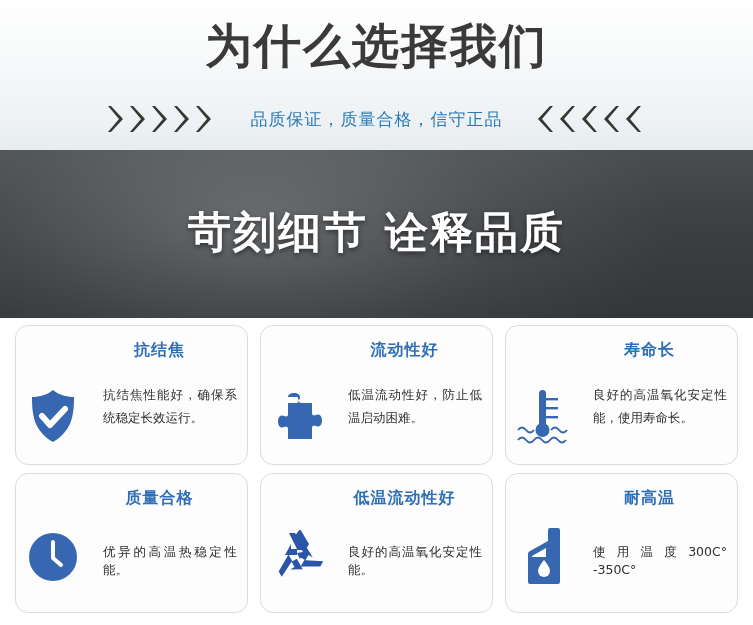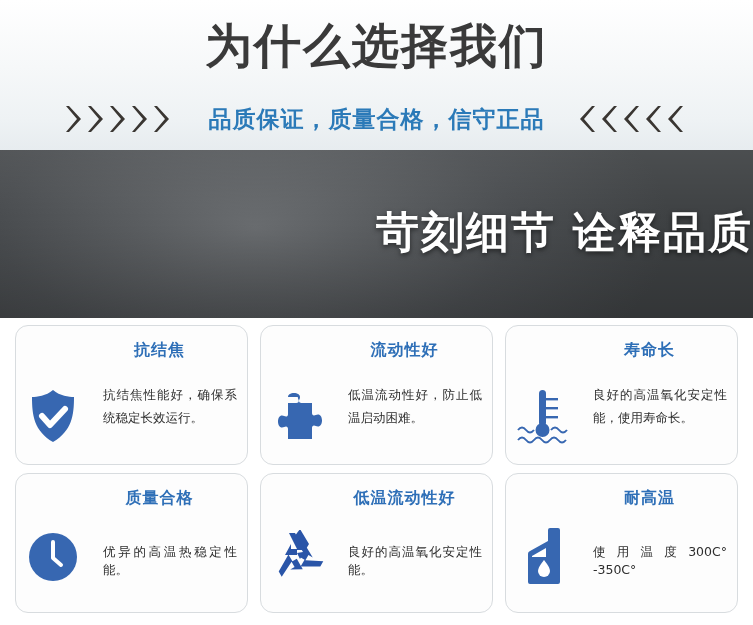--- a/index.html
+++ b/index.html
@@ -29,40 +29,40 @@
     position:absolute;left:0;top:96px;width:753px;height:46px;
     display:flex;align-items:center;justify-content:center;
   }
   .chev-group{display:flex;align-items:center;}
   .chev{
     width:17px;height:30px;margin-right:5px;
     position:relative;
   }
   .chev svg{display:block;}
   .header-sub{
-    font-size:23px;font-weight:700;letter-spacing:1px;
+    font-size:17px;font-weight:400;letter-spacing:1px;
     color:#2b7ab8;
     margin:0 34px;
     white-space:nowrap;
     font-family:"DejaVu Sans","Liberation Sans",sans-serif;
   }
 
   
   .banner{
     position:absolute;left:0;top:150px;width:753px;height:168px;
     background:
       radial-gradient(ellipse 55% 120% at 34% 46%, #6a6d70 0%, #5a5d60 30%, #4a4d50 62%, #3e4143 100%);
     overflow:hidden;
   }
   .banner:before{
     content:"";position:absolute;left:0;top:0;width:100%;height:100%;
     background:linear-gradient(180deg,rgba(255,255,255,.07) 0%,rgba(255,255,255,0) 40%,rgba(0,0,0,.18) 100%);
   }
   .banner-text{
-    position:absolute;left:0;top:52px;width:753px;text-align:right;
+    position:absolute;left:0;top:52px;width:753px;text-align:center;
     font-size:43px;line-height:60px;font-weight:700;letter-spacing:2px;
     color:#ffffff;
     text-shadow:0 2px 5px rgba(0,0,0,.55);
     font-family:"DejaVu Sans","Liberation Sans",sans-serif;
   }
 
   
   .cards{
     position:absolute;left:0;top:325px;width:753px;
     display:grid;

